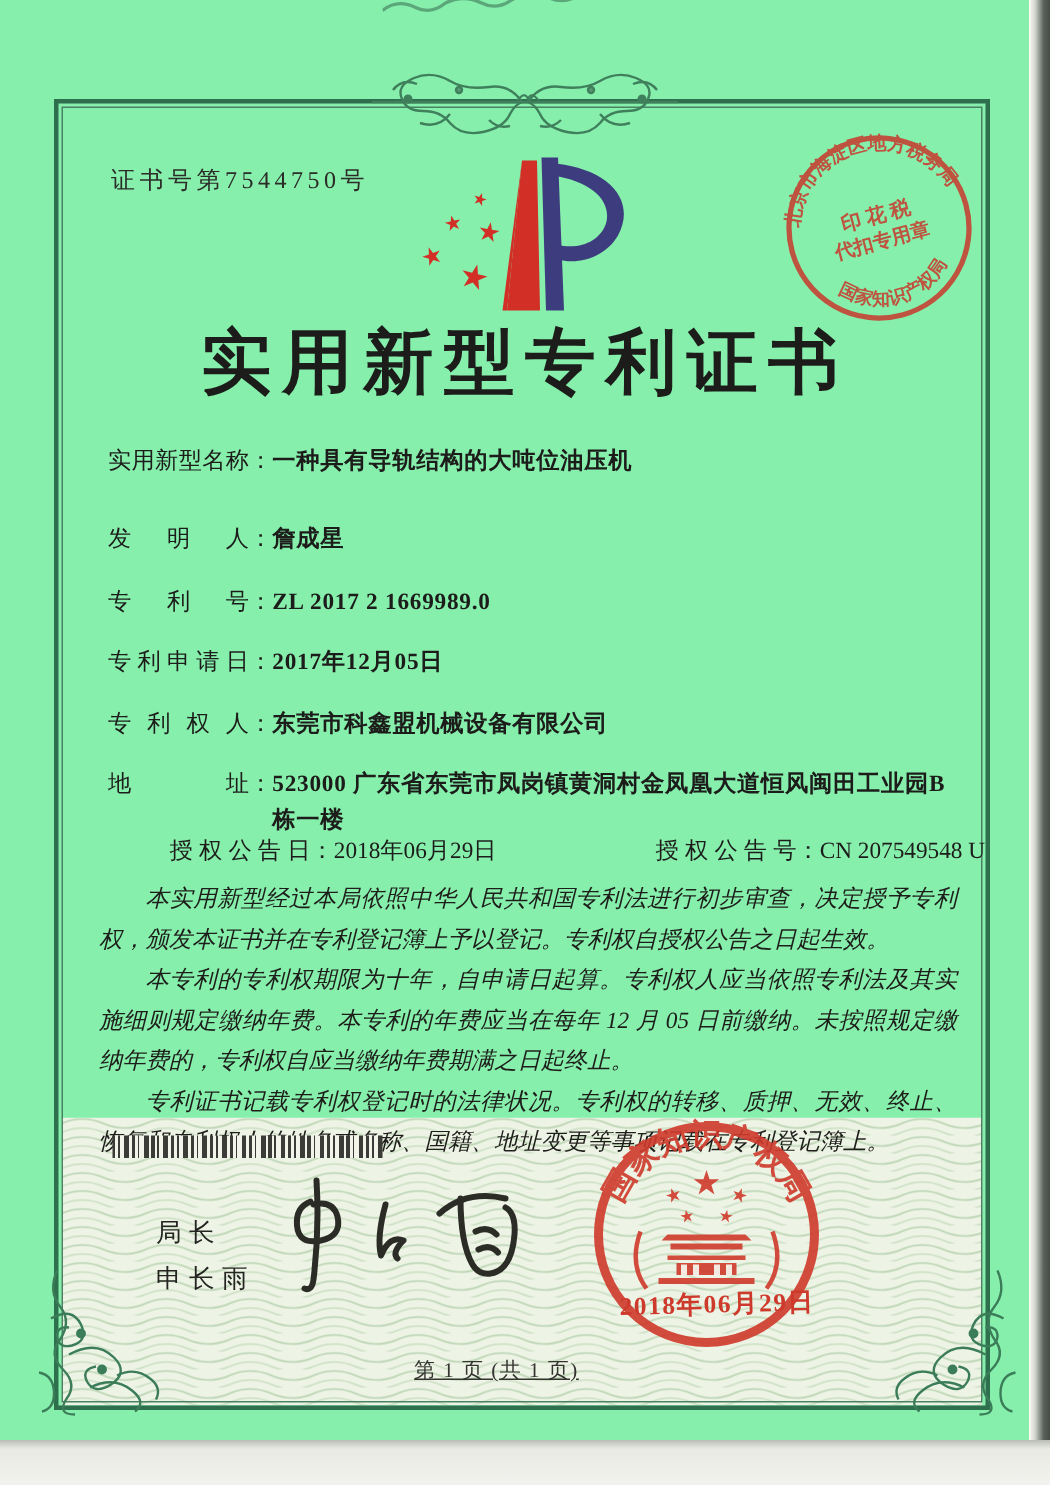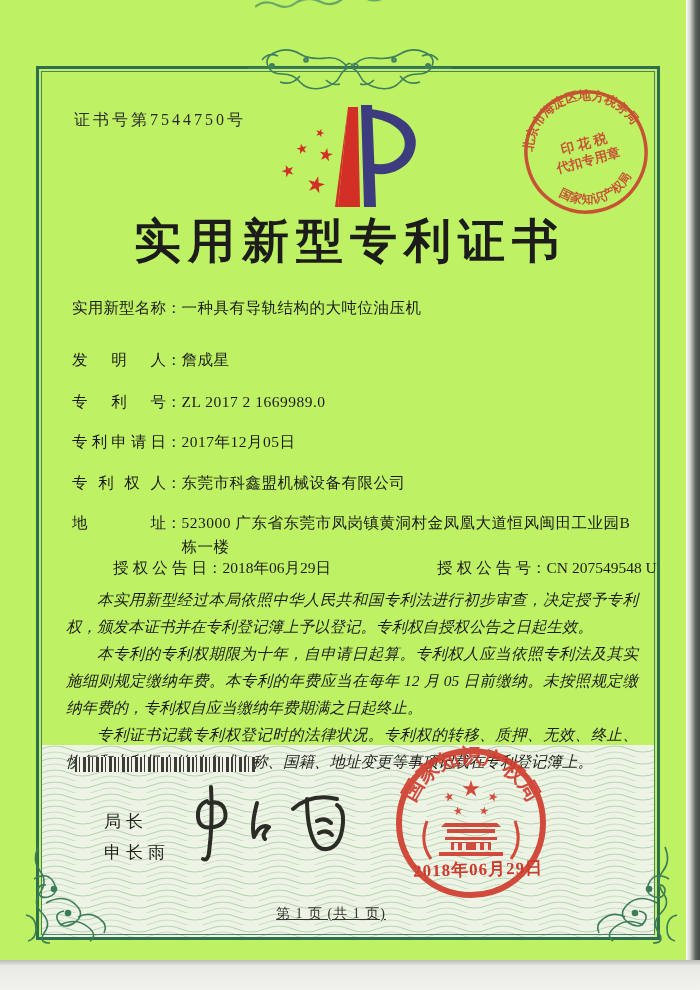--- a/index.html
+++ b/index.html
@@ -1,19 +1,19 @@
 <!DOCTYPE html>
 <html><head>
 <meta charset="utf-8">
 <style>
   * { margin:0; padding:0; box-sizing:border-box; }
   html,body { width:700px; height:990px; }
   body { font-family:"Liberation Serif","DejaVu Serif",serif; background:#ffffff; position:relative; overflow:hidden; }
 
-  .paper { position:absolute; inset:0; background:#bef264; }
+  .paper { position:absolute; inset:0; background:#86efac; }
 
   
   .scan-edge-right { position:absolute; top:0; right:0; width:14px; height:962px;
     background:linear-gradient(90deg,#fefdf8 0%,#cfd2cc 30%,#5a605b 70%,#474c47 100%); }
   .scan-edge-bottom { position:absolute; left:0; bottom:0; width:100%; height:30px;
     background:linear-gradient(180deg,#b9bdb6 0%,#e9eae4 20%,#f2f2ee 100%); }
 
   
   .frame { position:absolute; left:36px; top:66px; width:624px; height:874px;
     border:3px solid #2e6f4e; }
@@ -25,21 +25,21 @@
 
   .logo { position:absolute; left:272px; top:100px; }
 
   .title { position:absolute; left:0; top:210px; width:700px; text-align:center;
     font-size:47px; font-weight:bold; letter-spacing:7px; color:#1c1d1a; }
 
   .fields { position:absolute; left:72px; top:0; width:566px; font-size:15.5px; color:#1c1c1a; }
   .frow { position:absolute; display:flex; width:566px; line-height:24px; }
   .flabel { display:inline-block; width:94px; text-align:justify; text-align-last:justify; flex:0 0 94px; }
   .fcolon { flex:0 0 14px; }
-  .fvalue { flex:1; letter-spacing:0.5px; }
+  .fvalue { flex:1; letter-spacing:0.5px;font-weight:bold; }
   .frow2 { position:absolute; display:flex; width:586px; line-height:24px; }
   .fgroup { display:flex; }
   .fgroup .flabel2 { display:inline-block; width:94px; text-align:justify; text-align-last:justify;margin-left:41px; }
 
   .bodytext { position:absolute; left:66px; top:586px; width:572px; font-size:15.5px;
     line-height:27px; color:#1d1d1a; font-style:italic; text-align:justify; }
   .bodytext p { text-indent:2em; }
 
   
   .wavezone { position:absolute; left:41px; top:745px; width:614px; height:192px; }

